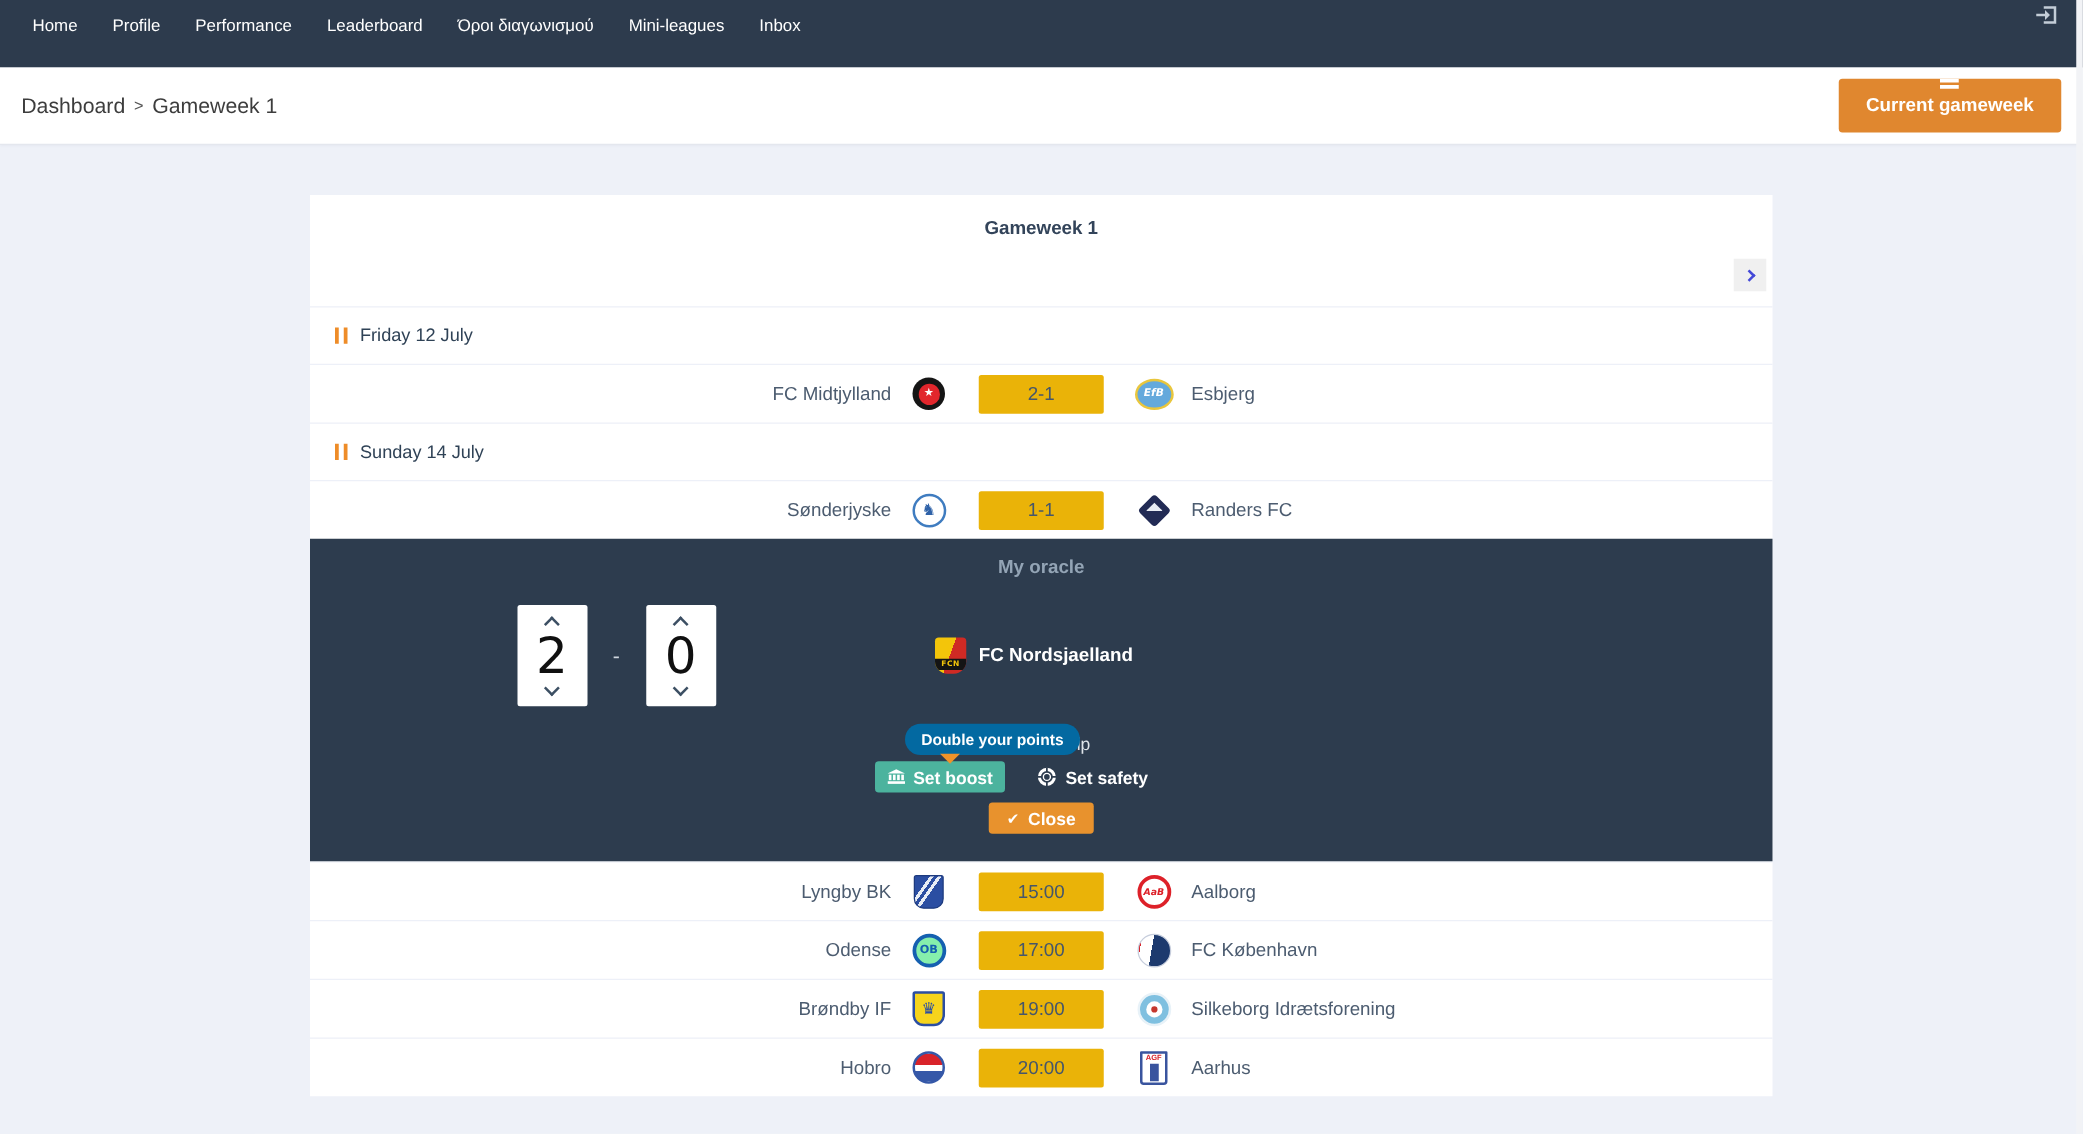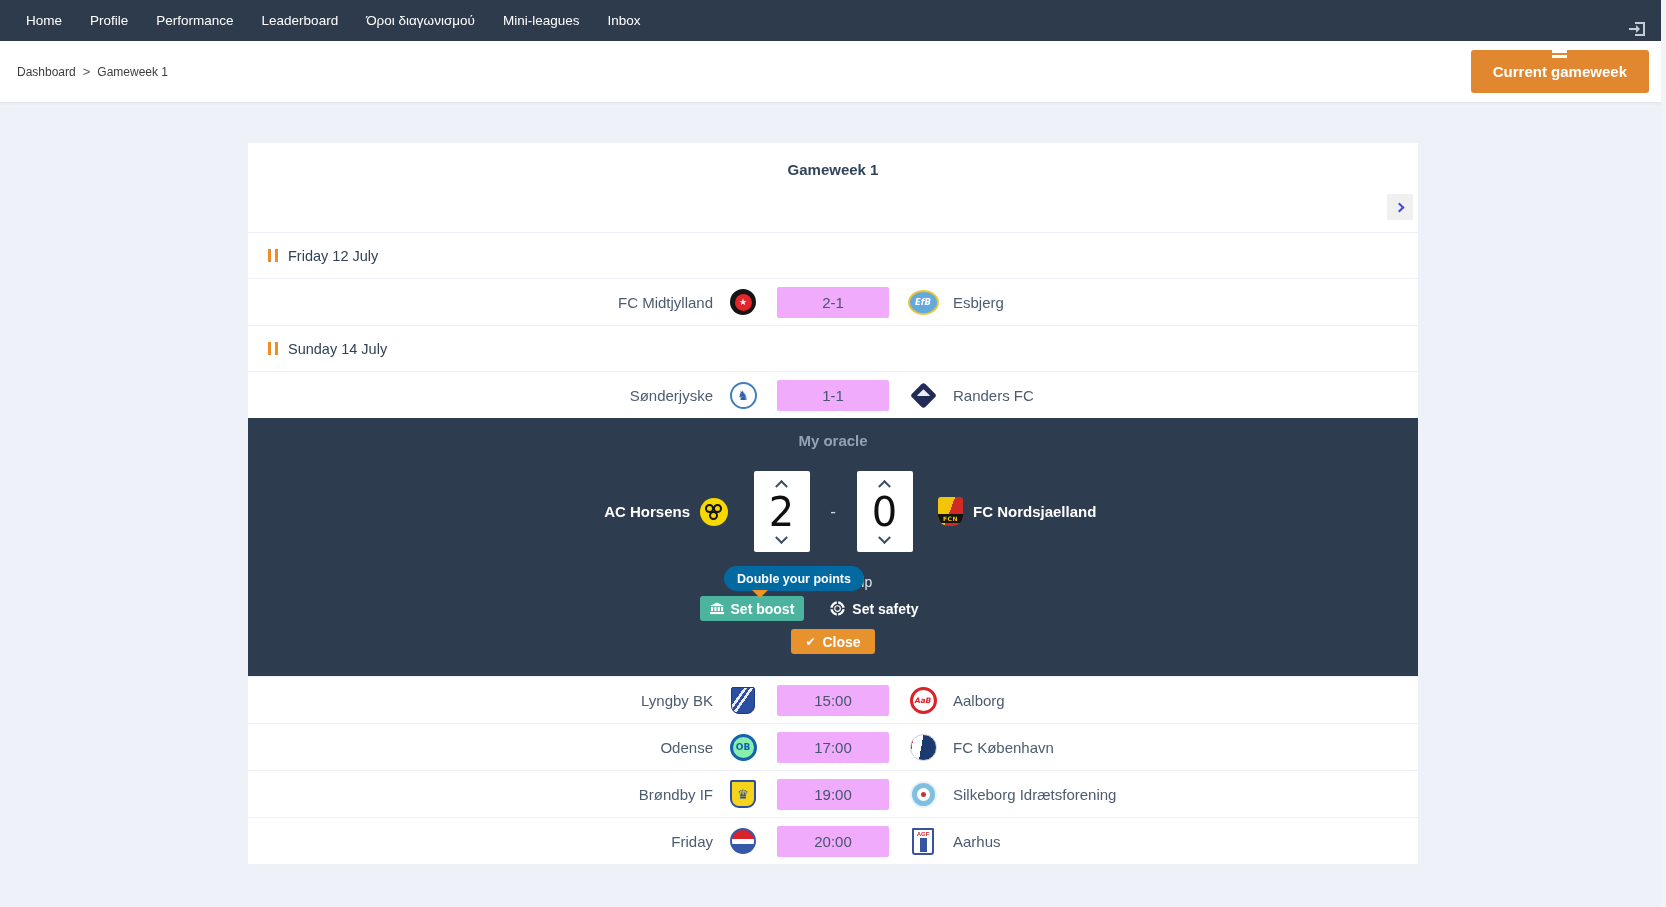--- a/index.html
+++ b/index.html
@@ -1,27 +1,27 @@
 <!DOCTYPE html>
 <html><head>
 <meta charset="utf-8">
 <style>
   * { margin:0; padding:0; box-sizing:border-box; }
   html,body { width:1666px; height:907px; overflow:hidden;
     font-family:"Liberation Sans","DejaVu Sans",sans-serif; background:#eef1f8; }
 
   
-  .topnav { height:41px; background:#2d3b4d; display:flex; align-items:flex-end; padding:0 16px 0 12px; }
+  .topnav { height:54px; background:#2d3b4d; display:flex; align-items:flex-start; padding:0 16px 0 12px; }
   .nav-item { color:#ffffff; font-size:13.5px; padding:0 14px; line-height:41px; cursor:pointer; white-space:nowrap; }
   .signin { margin-left:auto; display:flex; align-items:center; cursor:pointer; padding:4px; }
 
   
   .crumbbar { height:62px; background:#ffffff; display:flex; align-items:center; padding:0 17px;
     border-bottom:1px solid #e4e7ee; box-shadow:0 1px 2px rgba(40,50,70,.05); }
-  .crumb { font-size:12px; color:#3d3d3d; }
+  .crumb { font-size:17px; color:#3d3d3d; }
   .crumb-sep { font-size:13px; color:#555; margin:0 7px; }
   .gw-btn { margin-left:auto; background:#e0872f; color:#fff; font-weight:bold; font-size:15px;
     height:43px; padding:0 22px; border:none; border-radius:3px; display:flex; align-items:center; gap:10px; cursor:pointer;
     font-family:"Liberation Sans",sans-serif;flex-direction:column; }
   .list-icon { display:inline-block; width:15px; height:2.5px; background:#fff; position:relative; top:-5px;
     box-shadow:0 5px 0 #fff, 0 10px 0 #fff; }
 
   
   .page { height:804px; overflow:hidden; }
   .panel { width:1170px; margin:40px auto 0; background:#ffffff; }
@@ -37,21 +37,21 @@
     gap:10px; padding-left:20px; font-size:14.5px; color:#2f4256; font-weight:500; }
   .pause-icon { display:inline-block; width:10px; height:13px;
     border-left:3px solid #ee8c28; border-right:3px solid #ee8c28; }
 
   .match-row { height:47px; border-top:1px solid #edf0f8; display:grid;
     grid-template-columns:1fr 44px 136px 44px 1fr; align-items:center; cursor:pointer; }
   .home-name { text-align:right; padding-right:8px; font-size:15px; color:#4c5c70; }
   .away-name { text-align:left; padding-left:8px; font-size:15px; color:#4c5c70; }
   .bcell { display:flex; justify-content:center; }
   .ccell { display:flex; justify-content:center; }
-  .scorebox { width:112px; height:31px; background:#f0abfc; border-radius:2px; color:#45566b;
+  .scorebox { width:100px; height:31px; background:#eab308; border-radius:2px; color:#45566b;
     font-size:15px; display:flex; align-items:center; justify-content:center; }
 
   
   .badge { flex:none; display:flex; align-items:center; justify-content:center;
     font-family:"DejaVu Sans",sans-serif; font-weight:bold; position:relative; }
   .b-fcm { width:26px; height:26px; border-radius:50%; background:#151515; }
   .b-fcm .in { width:17px; height:17px; border-radius:50%; background:#e2262c; color:#fff;
     font-size:9px; display:flex; align-items:center; justify-content:center; }
   .b-efb { width:31px; height:25px; border-radius:50%; background:#64a9dc; border:2px solid #e9c63d;
     color:#fff; font-style:italic; font-size:8.5px; }
@@ -204,28 +204,20 @@
             <span class="in"></span>
           </span>
         </div>
       <div class="away-name">Randers FC</div>
     </div>
 
     <section class="oracle">
       <div class="oracle-title">My oracle</div>
 
       <div class="oracle-match">
-        <div class="o-side o-left">
-          <span>AC Horsens</span>
-          <span class="badge b-ach">
-            <i class="r1"></i>
-              <i class="r2"></i>
-              <i class="r3"></i>
-          </span>
-        </div>
         <div class="o-mid">
           <div class="spinner">
             <span class="chev up"></span>
             <span class="spin-val">2</span>
             <span class="chev down"></span>
           </div>
           <div class="dash-wrap">
               <span class="o-dash">-</span>
             </div>
           <div class="spinner">
@@ -319,21 +311,21 @@
             <span class="in">
               <span class="dot"></span>
             </span>
           </span>
         </div>
       <div class="away-name">Silkeborg Idrætsforening</div>
     </div>
 
 
     <div class="match-row">
-      <div class="home-name">Friday</div>
+      <div class="home-name">Hobro</div>
       <div class="bcell">
           <span class="badge b-hik"></span>
         </div>
       <div class="ccell">
           <span class="scorebox">20:00</span>
         </div>
       <div class="bcell">
           <span class="badge b-agf">
             <span class="t">AGF</span>
             <span class="bar"></span>

